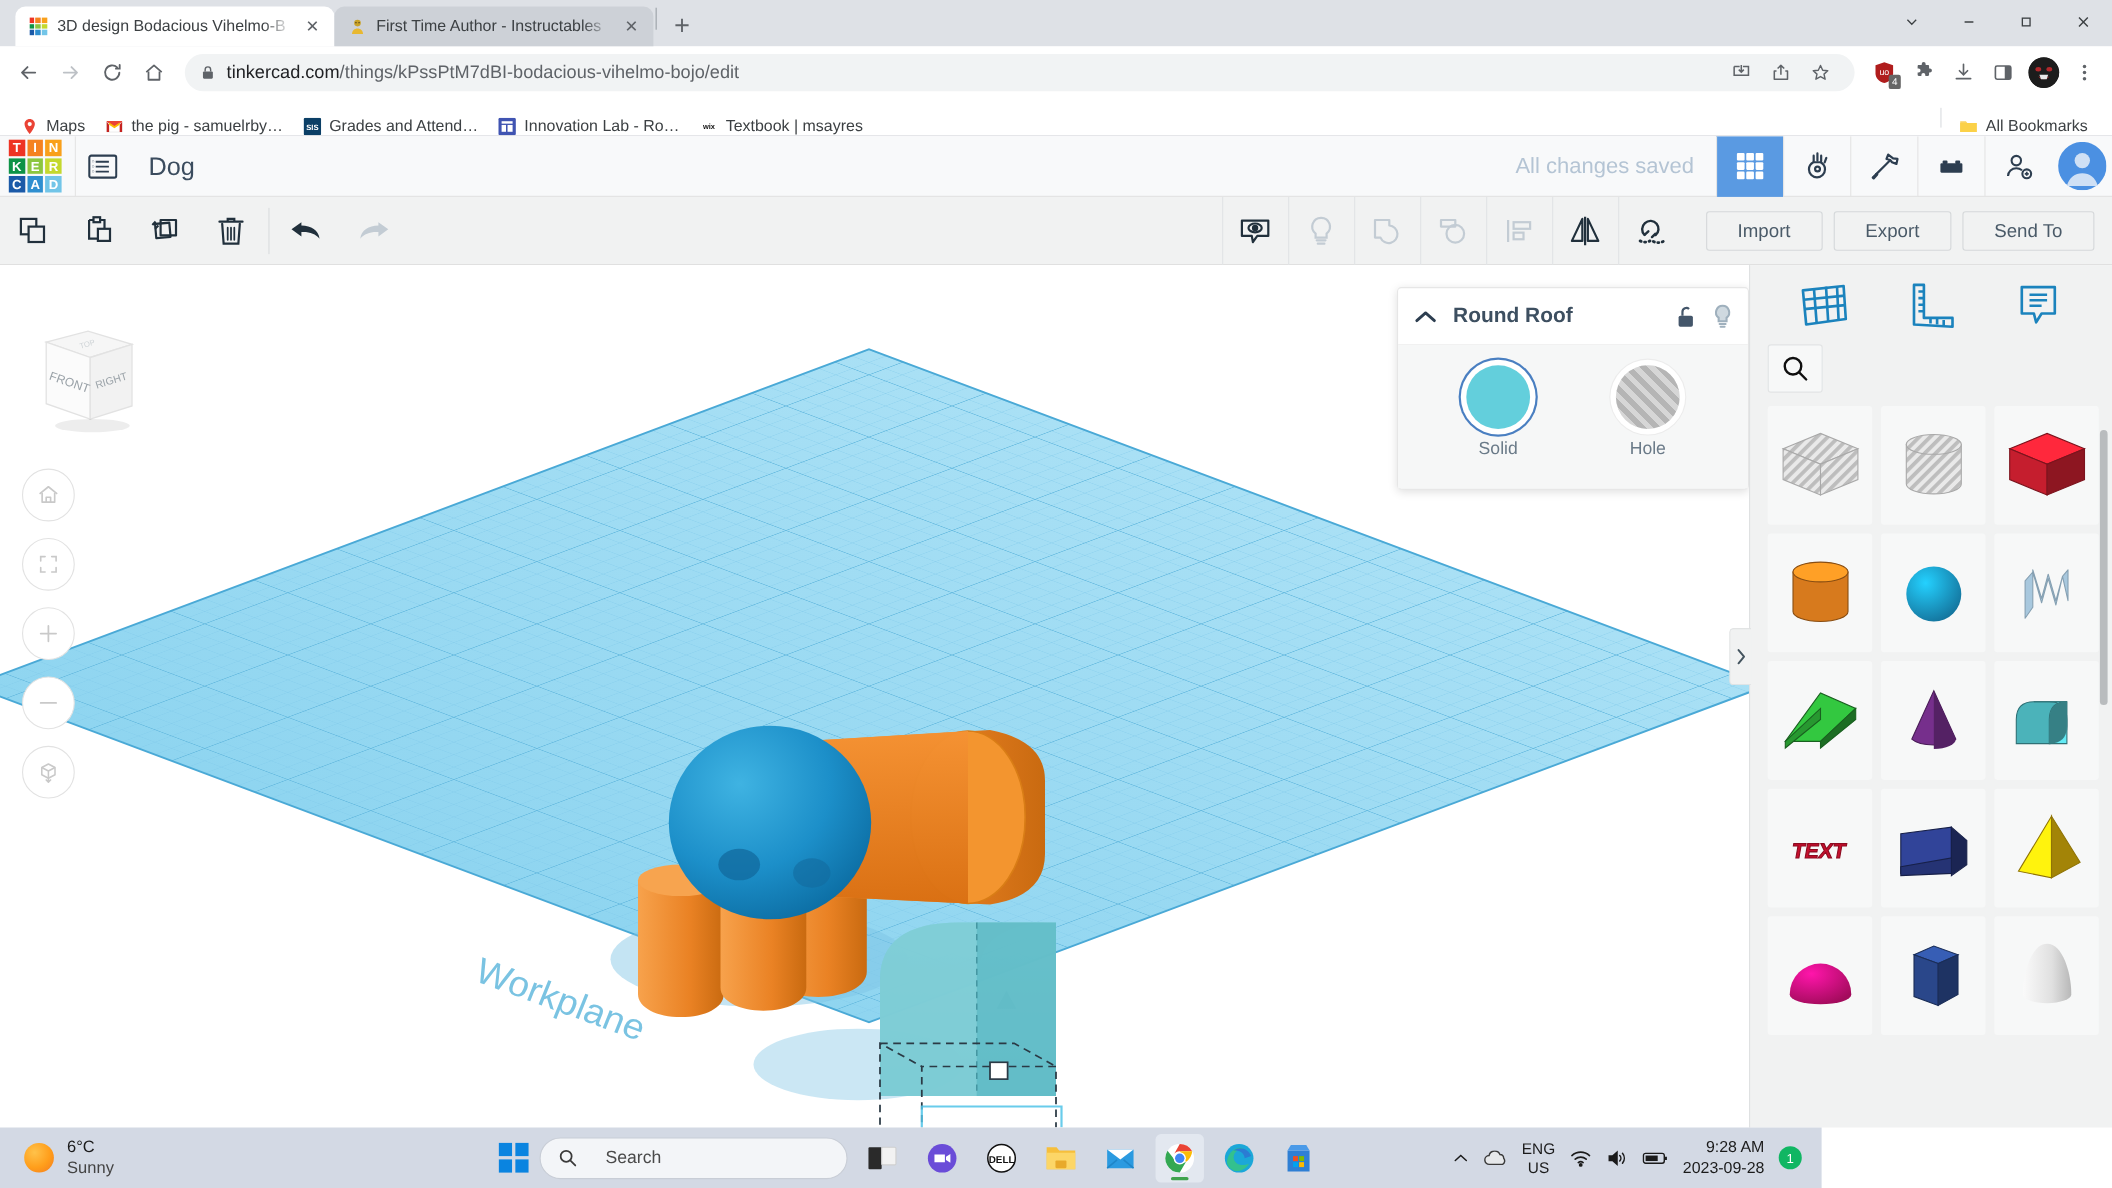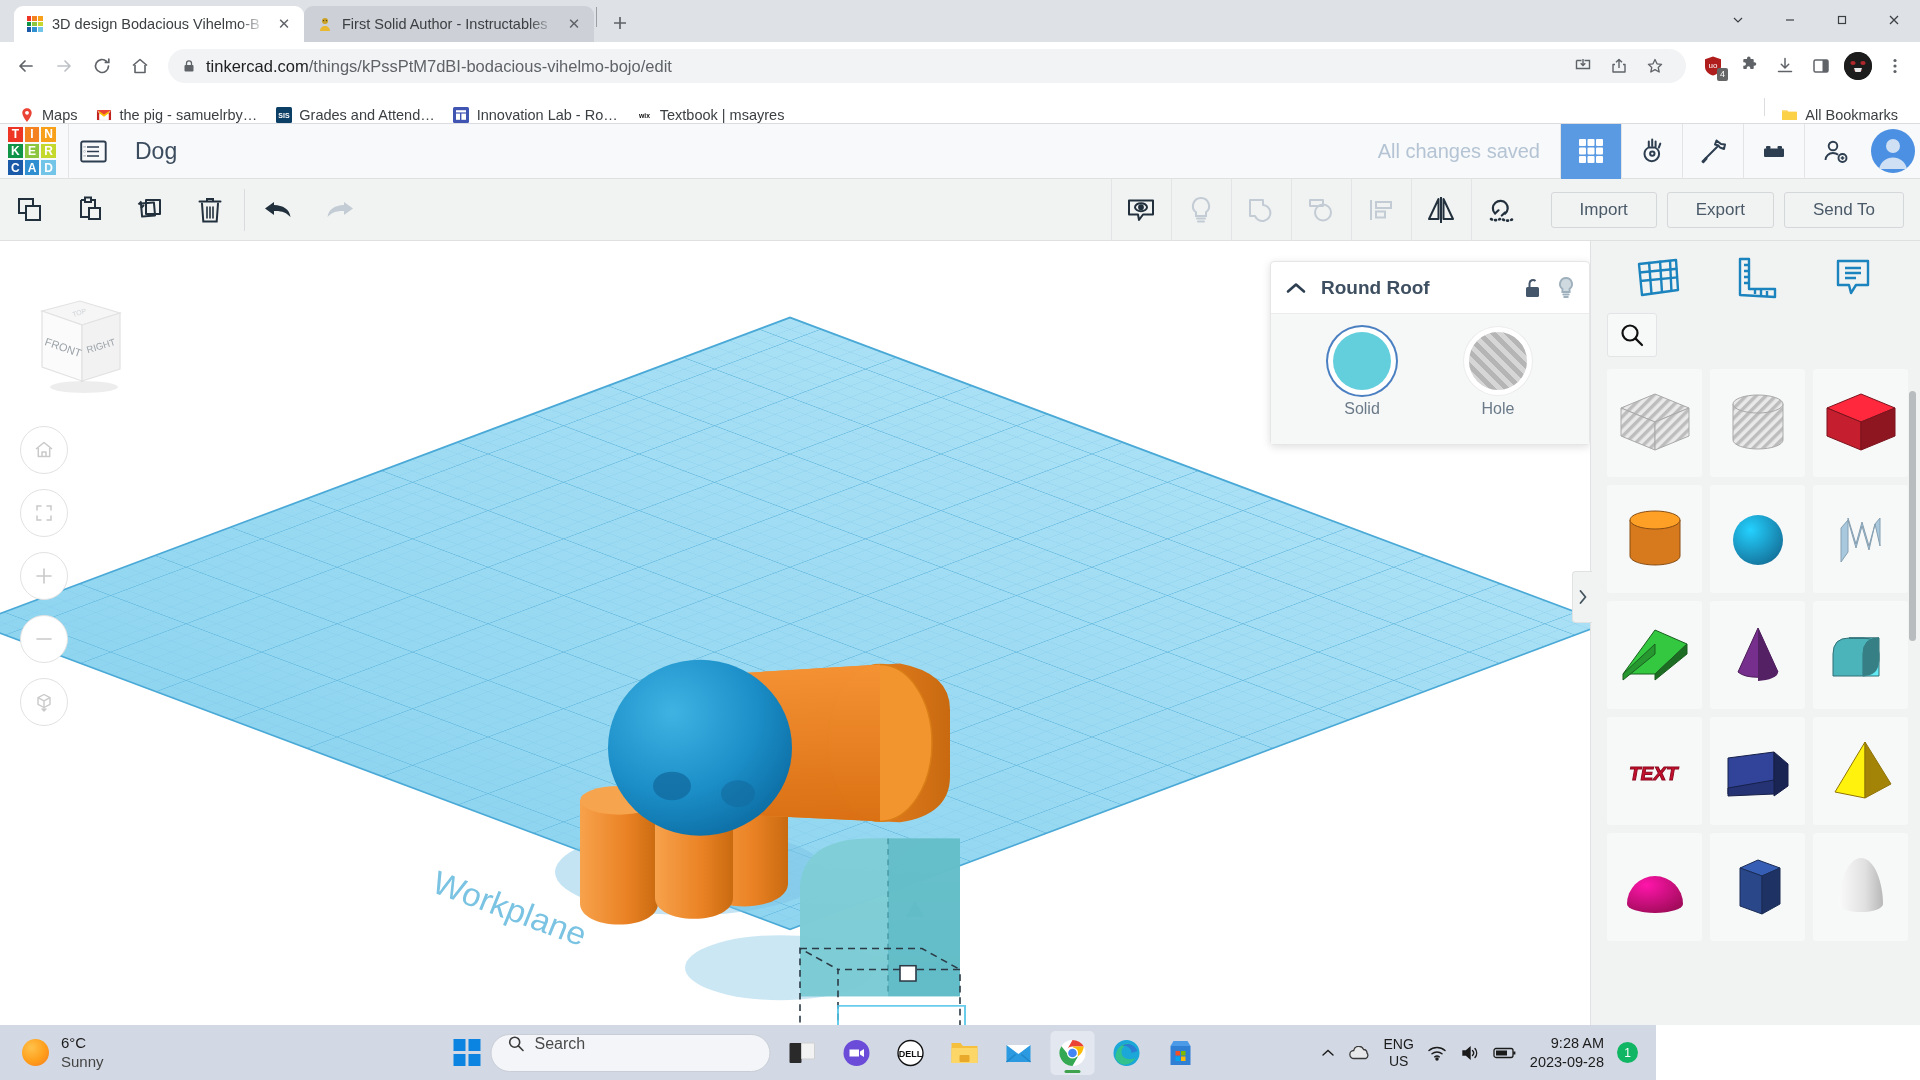--- a/index.html
+++ b/index.html
@@ -144,21 +144,21 @@
   .tb-weather { display:flex; align-items:center; gap:12px; padding-left:22px; }
   .sun { width:27px; height:27px; border-radius:50%;
          background:radial-gradient(circle at 35% 32%, #ffc24a 0%, #ff9e1b 55%, #f37920 100%); }
   .weather-txt { line-height:1.22; }
   .weather-txt div:first-child { font-size:15px; color:#1b1b1b; }
   .weather-txt div:last-child { font-size:15px; color:#444; }
   .tb-center { position:absolute; left:50%; transform:translateX(-50%); display:flex; align-items:center; gap:10px; }
   .win-logo { width:27px; height:27px; display:grid; grid-template-columns:1fr 1fr; grid-template-rows:1fr 1fr; gap:3px; }
   .win-logo i { background:#0a84e0; display:block; }
   .tb-search { width:280px; height:38px; background:#f3f5f8; border:1px solid #c8cdd6; border-radius:19px;
-               display:flex; align-items:flex-start; gap:10px; padding:0 16px; font-size:16px; color:#4a4a4a; }
+               display:flex; align-items:center; gap:26px; padding:0 16px; font-size:16px; color:#4a4a4a; }
   .tb-app { width:44px; height:44px; display:flex; align-items:center; justify-content:center; position:relative; border-radius:5px; }
   .tb-app.running { background:#e3e8f0; }
   .tb-app .indicator { position:absolute; bottom:2px; left:50%; transform:translateX(-50%);
                        width:16px; height:3px; border-radius:2px; background:#3fa34d; }
   .tray { margin-left:auto; display:flex; align-items:center; gap:13px; padding-right:18px; font-size:14px; color:#1b1b1b; }
   .tray-lang { line-height:1.15; text-align:center; font-size:14px; }
   .tray-clock { line-height:1.25; text-align:right; font-size:14.5px; }
   .tray-badge { width:21px; height:21px; border-radius:50%; background:#10b663; color:#fff;
                 display:flex; align-items:center; justify-content:center; font-size:12px; }
   svg { display:block; }
@@ -188,21 +188,21 @@
     </div>
     <div class="tab inactive">
       <span class="tab-favicon">
         <svg width="16" height="16" viewBox="0 0 16 16">
             <circle cx="8" cy="5" r="3" fill="#c9a227"></circle>
             <path d="M3 15c0-3 2.3-5 5-5s5 2 5 5z" fill="#e8b830"></path>
             <circle cx="6.6" cy="4.6" r=".6" fill="#3a2b18"></circle>
             <circle cx="9.4" cy="4.6" r=".6" fill="#3a2b18"></circle>
           </svg>
       </span>
-      <span class="tab-title">First Solid Author - Instructables</span>
+      <span class="tab-title">First Time Author - Instructables</span>
       <span class="tab-close">✕</span>
     </div>
     <span class="tab-sep"></span>
     <div class="newtab">
       <svg width="16" height="16" viewBox="0 0 16 16" stroke="#5f6368" stroke-width="1.7">
           <path d="M8 2v12M2 8h12"></path>
         </svg>
     </div>
     <div class="wincontrols">
       <div class="wc-btn">

